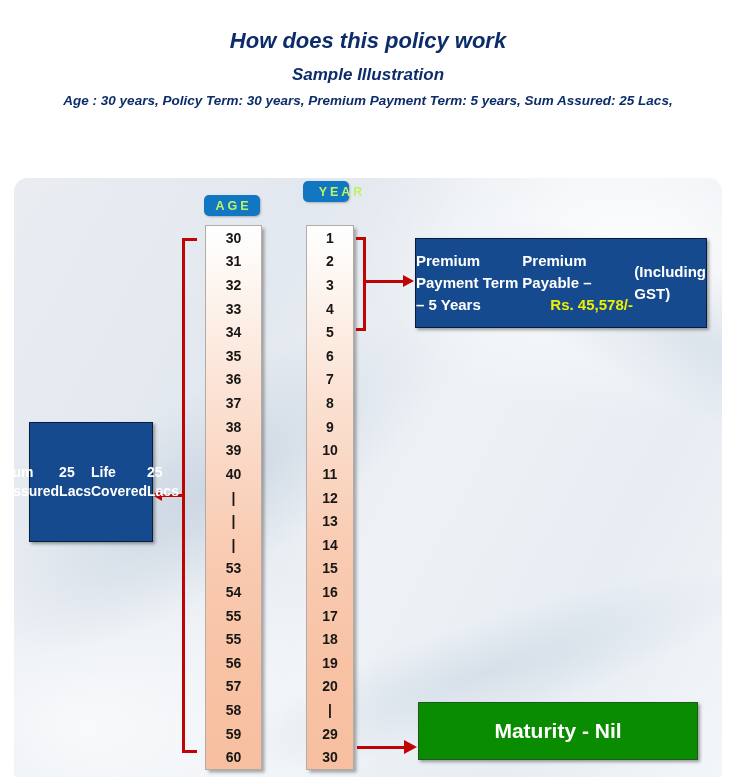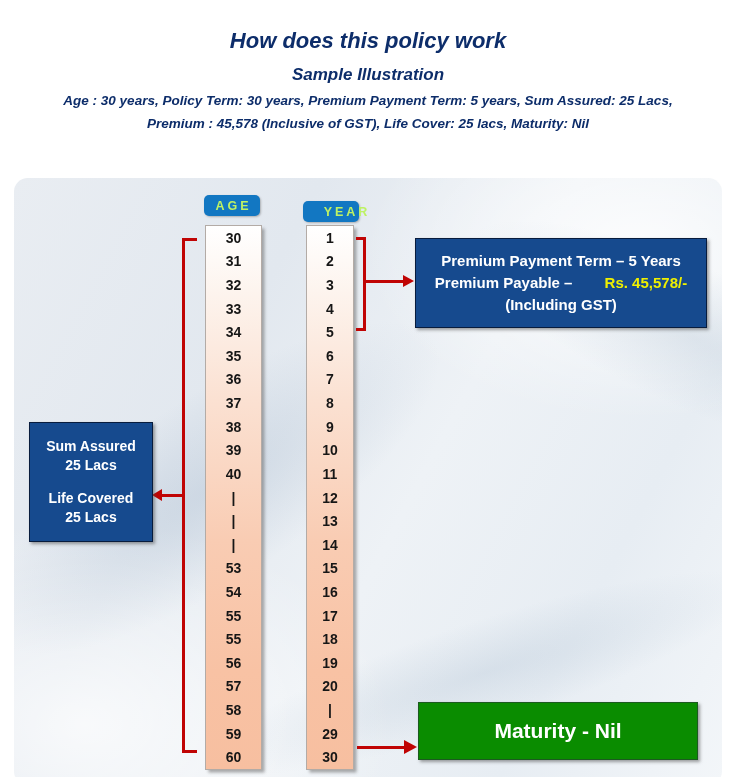--- a/index.html
+++ b/index.html
@@ -28,35 +28,35 @@
          background:radial-gradient(closest-side, rgba(160,180,200,0.25), rgba(160,180,200,0) 70%); }
   .sw3 { left:60px; top:420px; width:820px; height:150px; transform:rotate(-18deg);
          background:radial-gradient(closest-side, rgba(165,185,205,0.28), rgba(165,185,205,0) 70%); }
 
   
   .badge { position:absolute; height:21px; background:#1277c2; border-radius:5px;
            color:#bef264; font-weight:bold; font-size:12.5px; letter-spacing:3px;
            display:flex; align-items:center; justify-content:center; padding-left:3px;
            box-shadow:1px 1px 2px rgba(90,90,90,0.4); }
   .badge.age  { left:190px; top:17px; width:56px; }
-  .badge.year { left:289px; top:23px; width:56px;padding-left:32px; }
+  .badge.year { left:289px; top:3px; width:46px;padding-left:32px; }
 
   
   .col { position:absolute; top:47px; height:545px; display:flex; flex-direction:column;
          background:linear-gradient(180deg, #ffffff 0%, #fdf4ee 12%, #fbe1d2 32%, #f9ccb3 58%, #f8c2a4 82%, #f7bfa0 100%);
          border:1px solid #b3aba6; box-shadow:2.5px 2.5px 3px rgba(100,100,100,0.55); }
   .col.age  { left:191px; width:57px; }
   .col.year { left:292px; width:48px; }
   .col .cell { flex:1 1 0; display:flex; align-items:center; justify-content:center;
                font-weight:bold; font-size:14px; color:#161616; }
 
   
   .navy-box { position:absolute; background:#164a8e; border:1px solid #081c3d; color:#ffffff;
               font-weight:bold; box-shadow:2px 2px 3px rgba(70,70,70,0.5);
-              display:flex; flex-direction:column; align-items:center; justify-content:center; }
+              display:flex; flex-direction:row; align-items:center; justify-content:center; }
   .sum-box { left:15px; top:244px; width:124px; height:120px; font-size:14px; line-height:1.35; }
   .sum-box .gap { height:14px; }
   .premium-box { left:401px; top:60px; width:292px; height:90px; font-size:15px; line-height:1.45; }
   .premium-box .hl { color:#eff000;padding-left:28px; }
   .green-box { position:absolute; left:404px; top:524px; width:280px; height:58px;
                background:#0a8c00; border:1px solid #1c5a20; color:#ffffff; font-weight:bold;
                font-size:21px; display:flex; align-items:center; justify-content:center;
                box-shadow:2px 2px 3px rgba(70,70,70,0.5); }
 
   
@@ -76,21 +76,20 @@
   .ba-head   { left:390px; top:562px; border-top:7px solid transparent; border-bottom:7px solid transparent; border-left:13px solid #c00404; }
 </style>
 </head>
 <body>
 
 <div class="stage">
 
   <div class="hdr title">How does this policy work</div>
   <div class="hdr subtitle">Sample Illustration</div>
   <div class="hdr params1">Age : 30 years, Policy Term: 30 years, Premium Payment Term: 5 years, Sum Assured: 25 Lacs,</div>
-  <div class="hdr params2">Premium : 45,578 (Inclusive of GST), Life Cover: 25 lacs, Maturity: Nil</div>
 
   <div class="panel">
     <div class="swoosh sw1"></div>
     <div class="swoosh sw2"></div>
     <div class="swoosh sw3"></div>
 
     <div class="badge age">AGE</div>
     <div class="badge year">YEAR</div>
 
     <div class="col age">

